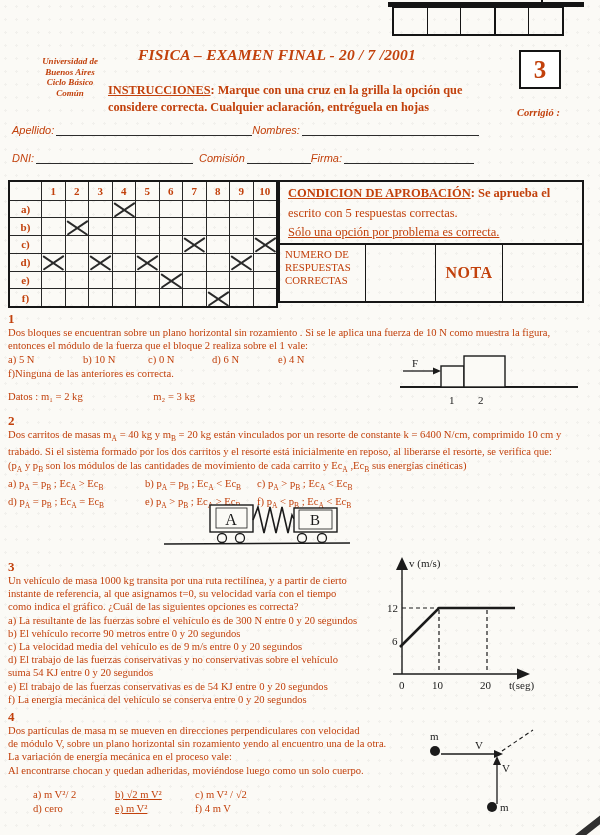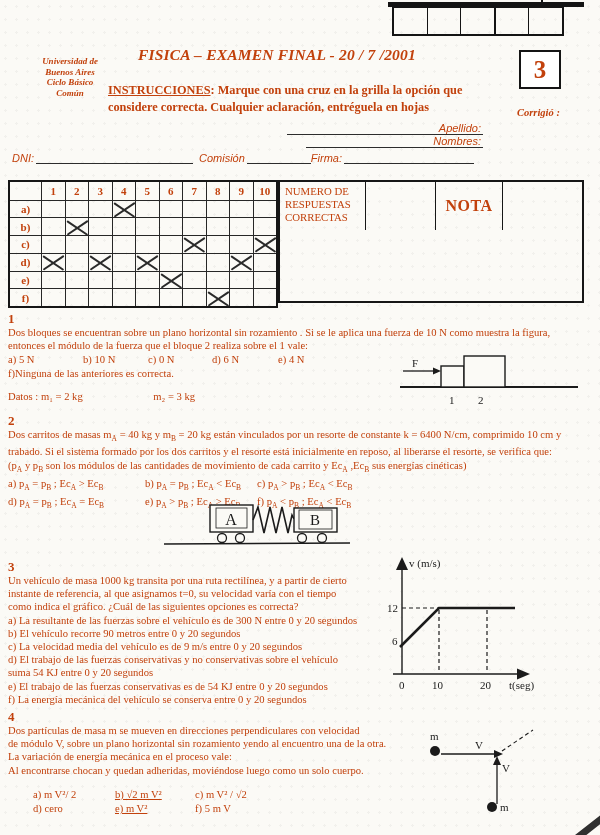--- a/index.html
+++ b/index.html
@@ -24,21 +24,21 @@
   .title{position:absolute;left:138px;top:46px;font-weight:bold;font-style:italic;font-size:15.5px;letter-spacing:.2px;}
   .instructions{position:absolute;left:108px;top:82px;width:410px;font-weight:bold;font-size:12.3px;line-height:16.5px;}
   .u{text-decoration:underline;}
   .exam-no-box{position:absolute;left:519px;top:50px;width:42px;height:39px;border:2.2px solid #141414;
                display:flex;align-items:center;justify-content:center;font-weight:bold;font-size:25px;background:#fff;}
   .corrigio{position:absolute;left:517px;top:107px;font-style:italic;font-weight:bold;font-size:10.5px;}
 
   
   .form-line{position:absolute;left:12px;width:471px;display:flex;align-items:flex-end;height:14px;
              font-family:"Liberation Sans",sans-serif;font-style:italic;font-size:11px;}
-  .fl1{top:122px;flex-direction:column;} .fl2{top:150px;}
+  .fl1{top:122px;} .fl2{top:150px;}
   .flabel{white-space:nowrap;padding-right:2px;}
   .fill{border-bottom:1.7px solid #2c2c2c;height:12px;}
   .f-apellido-fill{width:196px;} .f-nombres-fill{width:177px;}
   .f-dni-fill{width:157px;} .f-gap{width:6px;} .f-comision-fill{width:64px;} .f-firma-fill{width:130px;}
 
   
   .answer-section{position:absolute;left:8px;top:180px;width:576px;height:128px;display:flex;}
   .answer-grid{width:270px;height:128px;display:grid;grid-template-columns:31px repeat(10,1fr);
                grid-template-rows:repeat(7,1fr);border:2.4px solid #161616;}
   .gcell{border-left:1.4px solid #272727;border-top:1.4px solid #272727;display:flex;align-items:center;
@@ -48,21 +48,21 @@
   .gcell.head,.gcell.rowlab{font-weight:bold;}
   .x-mark{position:absolute;left:-1px;right:-1px;top:0;bottom:0;}
   .x-mark::before,.x-mark::after{content:"";position:absolute;left:0;right:0;top:50%;height:1.5px;
         background:#2a2a2a;border-radius:1px;}
   .x-mark::before{transform:rotate(34deg);}
   .x-mark::after{transform:rotate(-34deg);}
 
   .approval-box{flex:1;height:123px;border:2.2px solid #161616;display:flex;flex-direction:column;}
   .approval-top{flex:1;padding:2px 8px 0;font-size:12.5px;line-height:19.5px;border-bottom:2px solid #161616;}
   .bold{font-weight:bold;}
-  .approval-bottom{height:48px;display:flex;}
+  .approval-bottom{height:57px;display:flex;}
   .ap-cell{border-right:1.8px solid #161616;}
   .num-cell{width:86px;font-size:10.8px;line-height:13.2px;padding:3px 0 0 5px;}
   .blank-a{width:70px;}
   .nota-cell{width:67px;display:flex;align-items:center;justify-content:center;font-weight:bold;
              font-size:16px;letter-spacing:.5px;}
   .blank-b{flex:1;border-right:none;}
 
   
   .problem{position:absolute;left:8px;width:586px;}
   .p1{top:312px;} .p2{top:414px;} .p3{top:560px;} .p4{top:710px;}
@@ -236,20 +236,25 @@
         <div class="gcell"></div>
         <div class="gcell"></div>
         <div class="gcell"></div>
         <div class="gcell">
           <div class="x-mark"></div>
         </div>
         <div class="gcell"></div>
         <div class="gcell"></div>
       </div>
     <div class="approval-box">
+      <div class="approval-top">
+        <div><span class="bold u">CONDICION DE APROBACIÓN</span><span class="bold">: Se aprueba el</span></div>
+        <div>escrito con 5 respuestas correctas.</div>
+        <div class="u">Sólo una opción por problema es correcta.</div>
+      </div>
       <div class="approval-bottom">
         <div class="ap-cell num-cell">
           <div>NUMERO DE</div>
           <div>RESPUESTAS</div>
           <div>CORRECTAS</div>
         </div>
         <div class="ap-cell blank-a"></div>
         <div class="ap-cell nota-cell">NOTA</div>
         <div class="ap-cell blank-b"></div>
       </div>
@@ -354,21 +359,21 @@
     <div class="ptext">Al encontrarse chocan y quedan adheridas, moviéndose luego como un solo cuerpo.</div>
     <div class="opts">
       <div class="opt-row">
         <span class="o-1">a) m V²/ 2</span>
         <span class="o-2">b) √2 m V²</span>
         <span>c) m V² / √2</span>
       </div>
       <div class="opt-row">
         <span class="o-1">d) cero</span>
         <span class="o-2">e) m V²</span>
-        <span>f) 5 m V</span>
+        <span>f) 4 m V</span>
       </div>
     </div>
     <svg class="fig4" viewBox="0 0 125 100">
       <circle class="fillb" cx="15" cy="28" r="5"></circle>
       <text x="10" y="17" font-size="11">m</text>
       <line class="ln" x1="21" y1="31" x2="74" y2="31" stroke-width="1.3"></line>
       <polygon class="fillb" points="74,27 83,31 74,35"></polygon>
       <text x="55" y="26" font-size="11">V</text>
       <line class="ln dash" x1="82" y1="28" x2="113" y2="7" stroke-width="1.1"></line>
       <line class="ln" x1="77" y1="81" x2="77" y2="41" stroke-width="1.3"></line>

